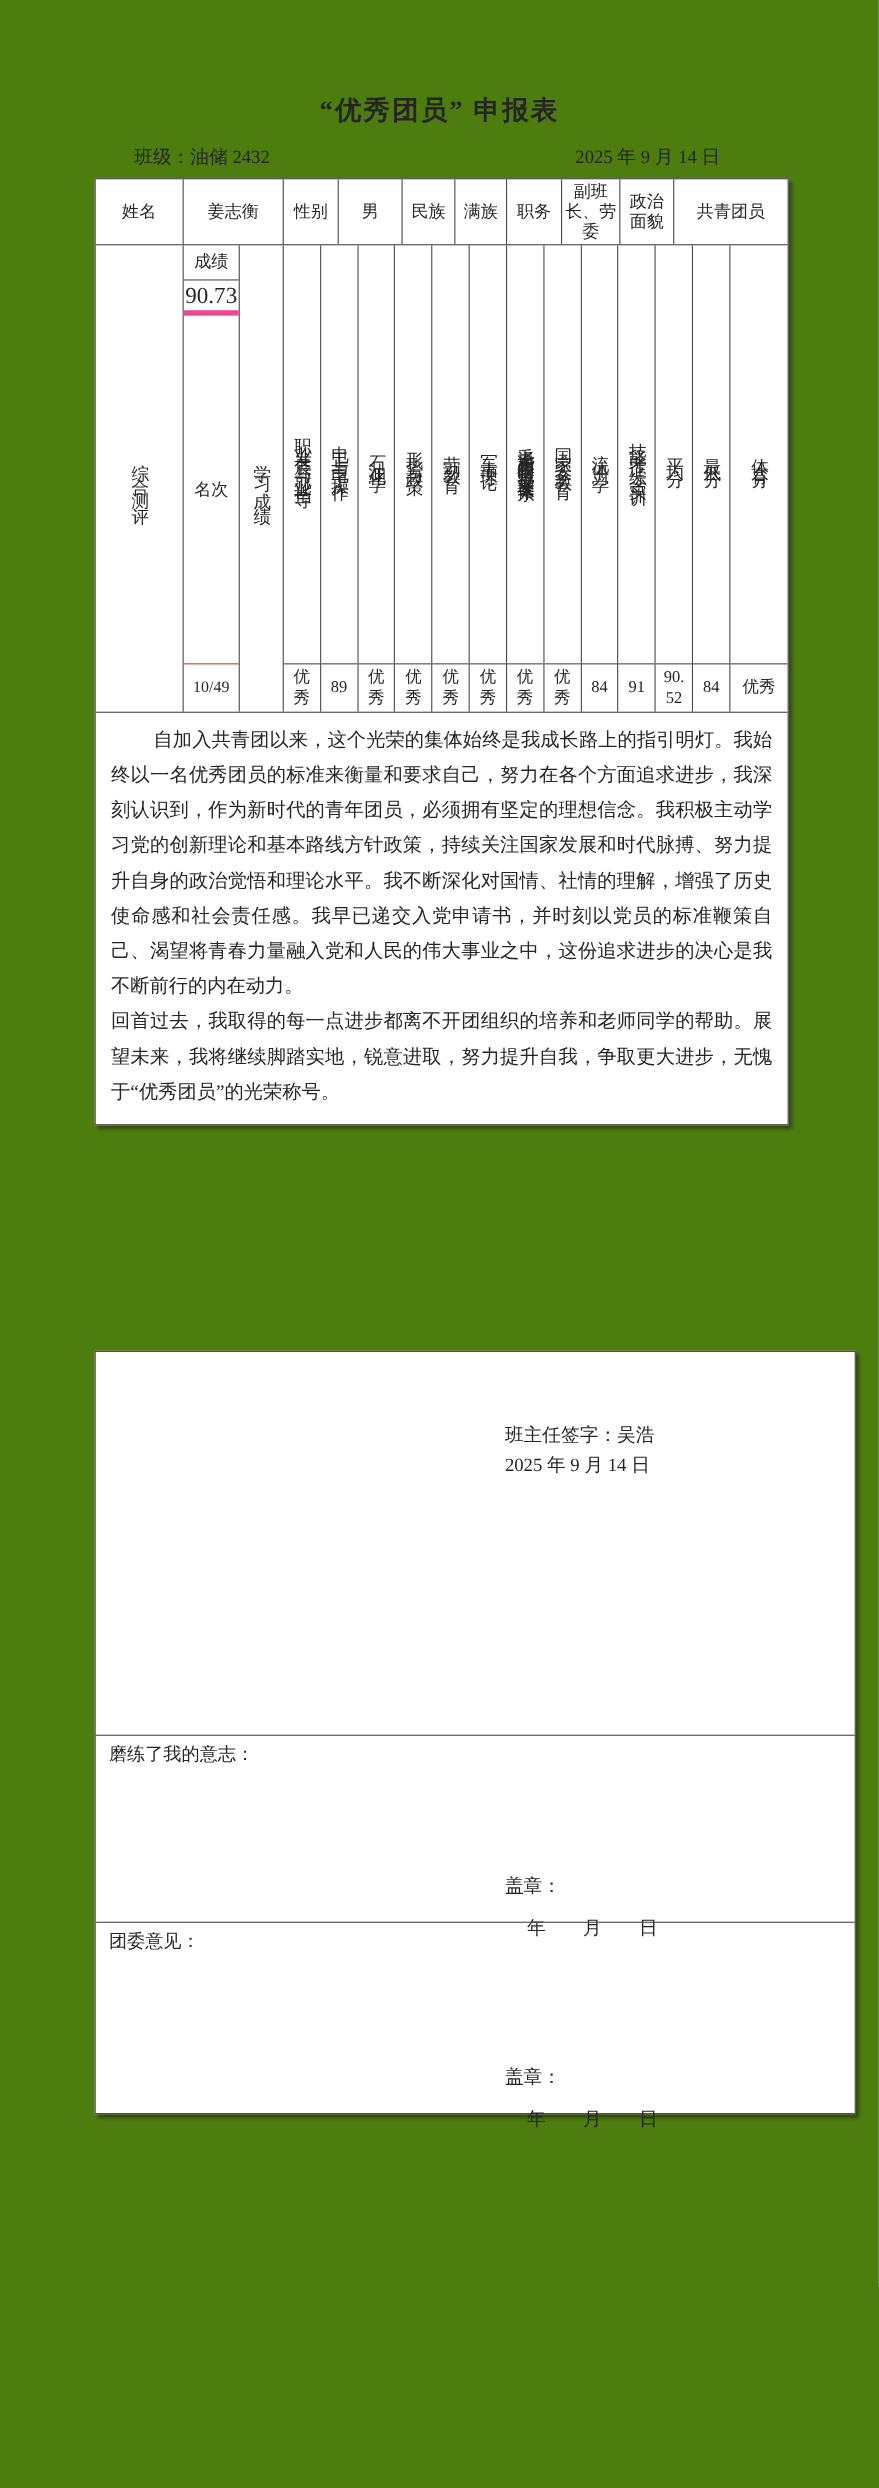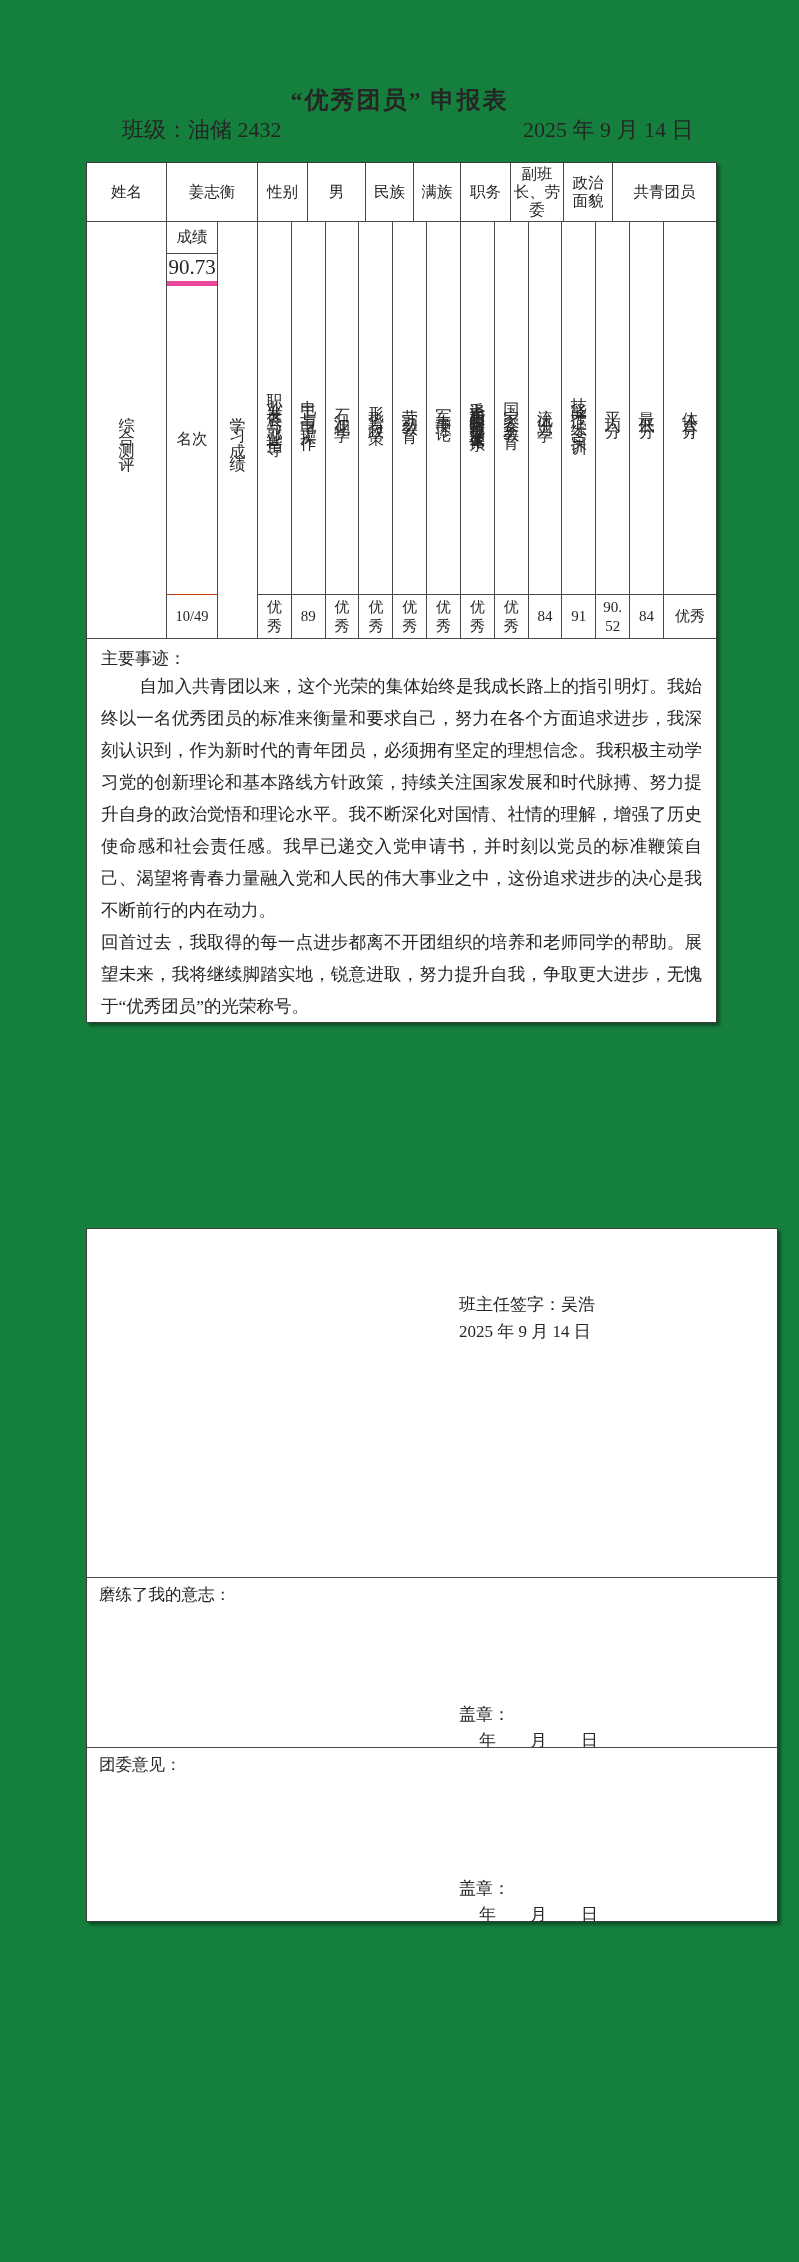--- a/index.html
+++ b/index.html
@@ -2,27 +2,27 @@
 <html><head>
 <meta charset="utf-8">
 <style>
   * { margin:0; padding:0; box-sizing:border-box; }
   html,body { background:#ffffff; }
   body {
     width:799px; height:2262px; position:relative;
     font-family:"Liberation Serif","DejaVu Serif",serif;
     color:#252525;
   }
-  .page { position:absolute; left:0; top:0; width:799px; height:2262px; background:#15803d; }
+  .page { position:absolute; left:0; top:0; width:799px; height:2262px; background:#4d7c0f; }
 
   .doc-title {
     position:absolute; left:0; top:84px; width:100%;
     text-align:center; font-size:24px; font-weight:bold; letter-spacing:2px;
   }
-  .meta-row { position:absolute; left:86px; top:115px; width:631px; height:24px; font-size:22px; }
+  .meta-row { position:absolute; left:86px; top:131px; width:631px; height:24px; font-size:17px; }
   .meta-class { position:absolute; left:36px; top:0; }
   .meta-date  { position:absolute; left:437px; top:0; }
 
   
   .box1 {
     position:absolute; left:86px; top:162px; width:631px; height:861px;
     border:1px solid #3c3c3c; background:#fff;
     box-shadow:3px 3px 3px rgba(0,0,0,0.38);
     display:flex; flex-direction:column;
   }
@@ -79,21 +79,21 @@
   }
   .sec { position:relative; font-size:17px; }
   .sec-teacher { height:348px; }
   .sec-branch  { height:170px; border-top:1px solid #4a4a4a; }
   .sec-committee { flex:1; border-top:1px solid #4a4a4a; }
   .sec-label { position:absolute; left:12px; top:6px; font-size:16.5px; }
   .teacher-sign { position:absolute; left:372px; top:62px; line-height:27px; }
   .seal-block { position:absolute; left:372px; line-height:26px; }
   .seal-b1 { top:124px; }
   .seal-b2 { top:128px; }
-  .seal-date { margin-left:20px; }
+  .seal-date { margin-left:20px;margin-top:12px; }
 </style>
 </head>
 <body>
 
 <div class="page">
 
   <div class="doc-title">“优秀团员” 申报表</div>
 
   <div class="meta-row">
     <span class="meta-class">班级：油储 2432</span>
@@ -206,21 +206,20 @@
       </div>
       <div class="eval-col subcol-last">
         <div class="sub-name">
             <span class="vtext">体育分</span>
           </div>
         <div class="sub-score">优秀</div>
       </div>
     </div>
 
     <div class="deeds">
-      <div class="deeds-label">主要事迹：</div>
       <p class="indent">自加入共青团以来，这个光荣的集体始终是我成长路上的指引明灯。我始终以一名优秀团员的标准来衡量和要求自己，努力在各个方面追求进步，我深刻认识到，作为新时代的青年团员，必须拥有坚定的理想信念。我积极主动学习党的创新理论和基本路线方针政策，持续关注国家发展和时代脉搏、努力提升自身的政治觉悟和理论水平。我不断深化对国情、社情的理解，增强了历史使命感和社会责任感。我早已递交入党申请书，并时刻以党员的标准鞭策自己、渴望将青春力量融入党和人民的伟大事业之中，这份追求进步的决心是我不断前行的内在动力。</p>
       <p>回首过去，我取得的每一点进步都离不开团组织的培养和老师同学的帮助。展望未来，我将继续脚踏实地，锐意进取，努力提升自我，争取更大进步，无愧于“优秀团员”的光荣称号。</p>
     </div>
   </div>
 
   <div class="box2">
 
     <div class="sec sec-teacher">
       <div class="teacher-sign">
         <div>班主任签字：吴浩</div>

